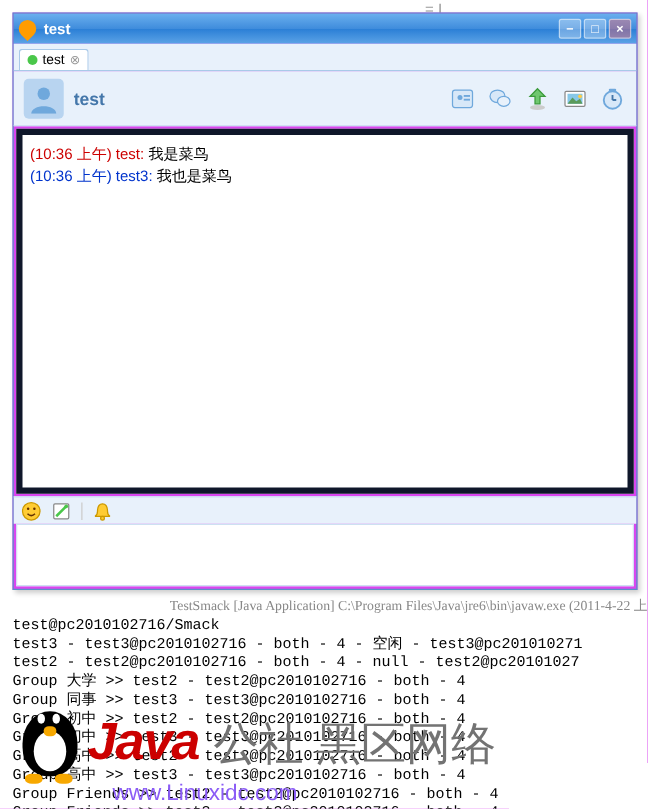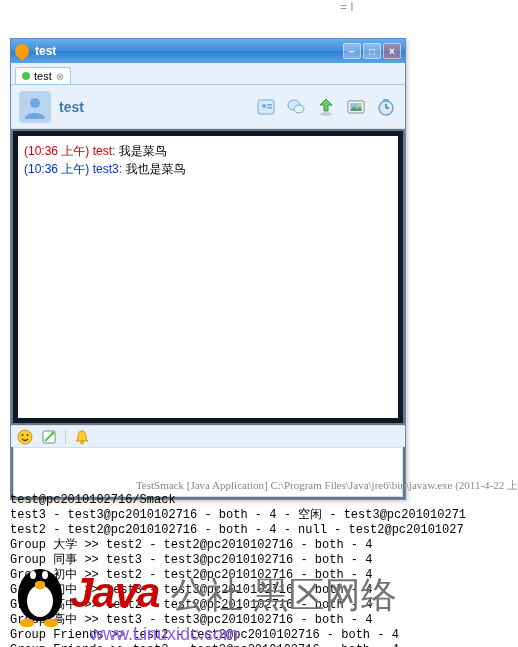--- a/index.html
+++ b/index.html
@@ -18,28 +18,27 @@
   color: #999;
   font-size: 12px;
   padding-left: 340px;
   line-height: 14px;
   white-space: pre;
 }
 .chat-window {
   position: absolute;
   top: 10px;
   left: 10px;
-  width: 396px;
+  width: 500px;
   height: 462px;
-  background: #737373;
+  background: #d946ef;
   border: 1px solid #5a8ec7;
   box-shadow: 2px 2px 4px rgba(0,0,0,0.2);
   display: flex;
   flex-direction: column;
-  margin-top: 28px;
 }
 .titlebar {
   height: 24px;
   background: linear-gradient(to bottom, #6aafee 0%, #3f8cdc 50%, #2b7fd6 51%, #5ca3e6 100%);
   display: flex;
   align-items: center;
   padding: 0 4px;
   color: #fff;
   font-weight: bold;
   font-size: 12px;

